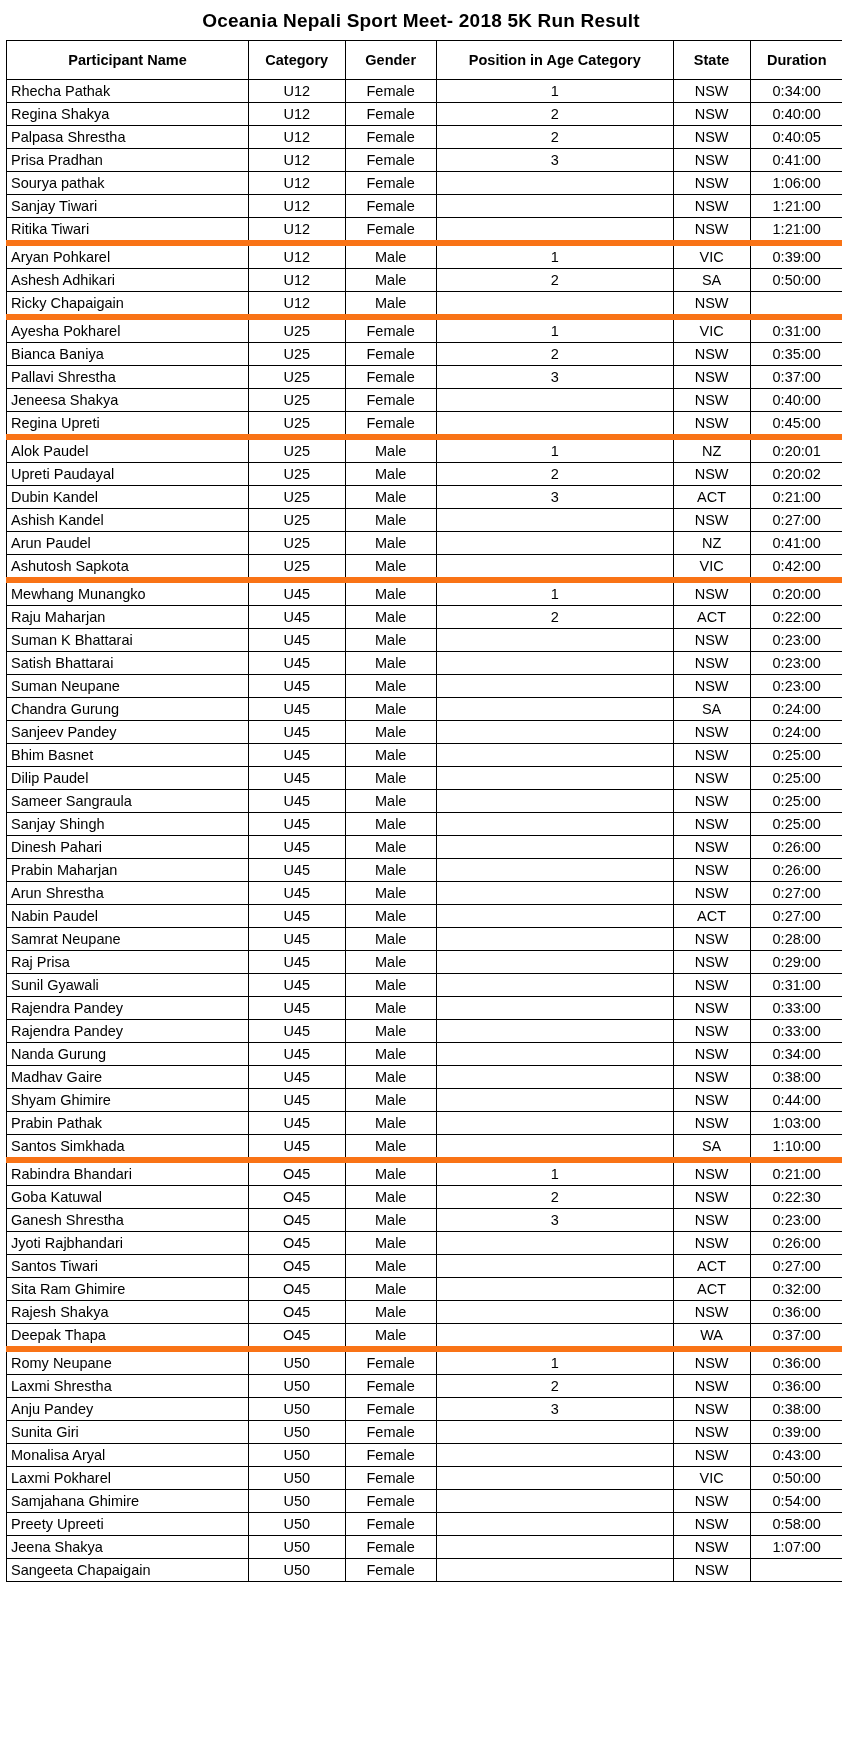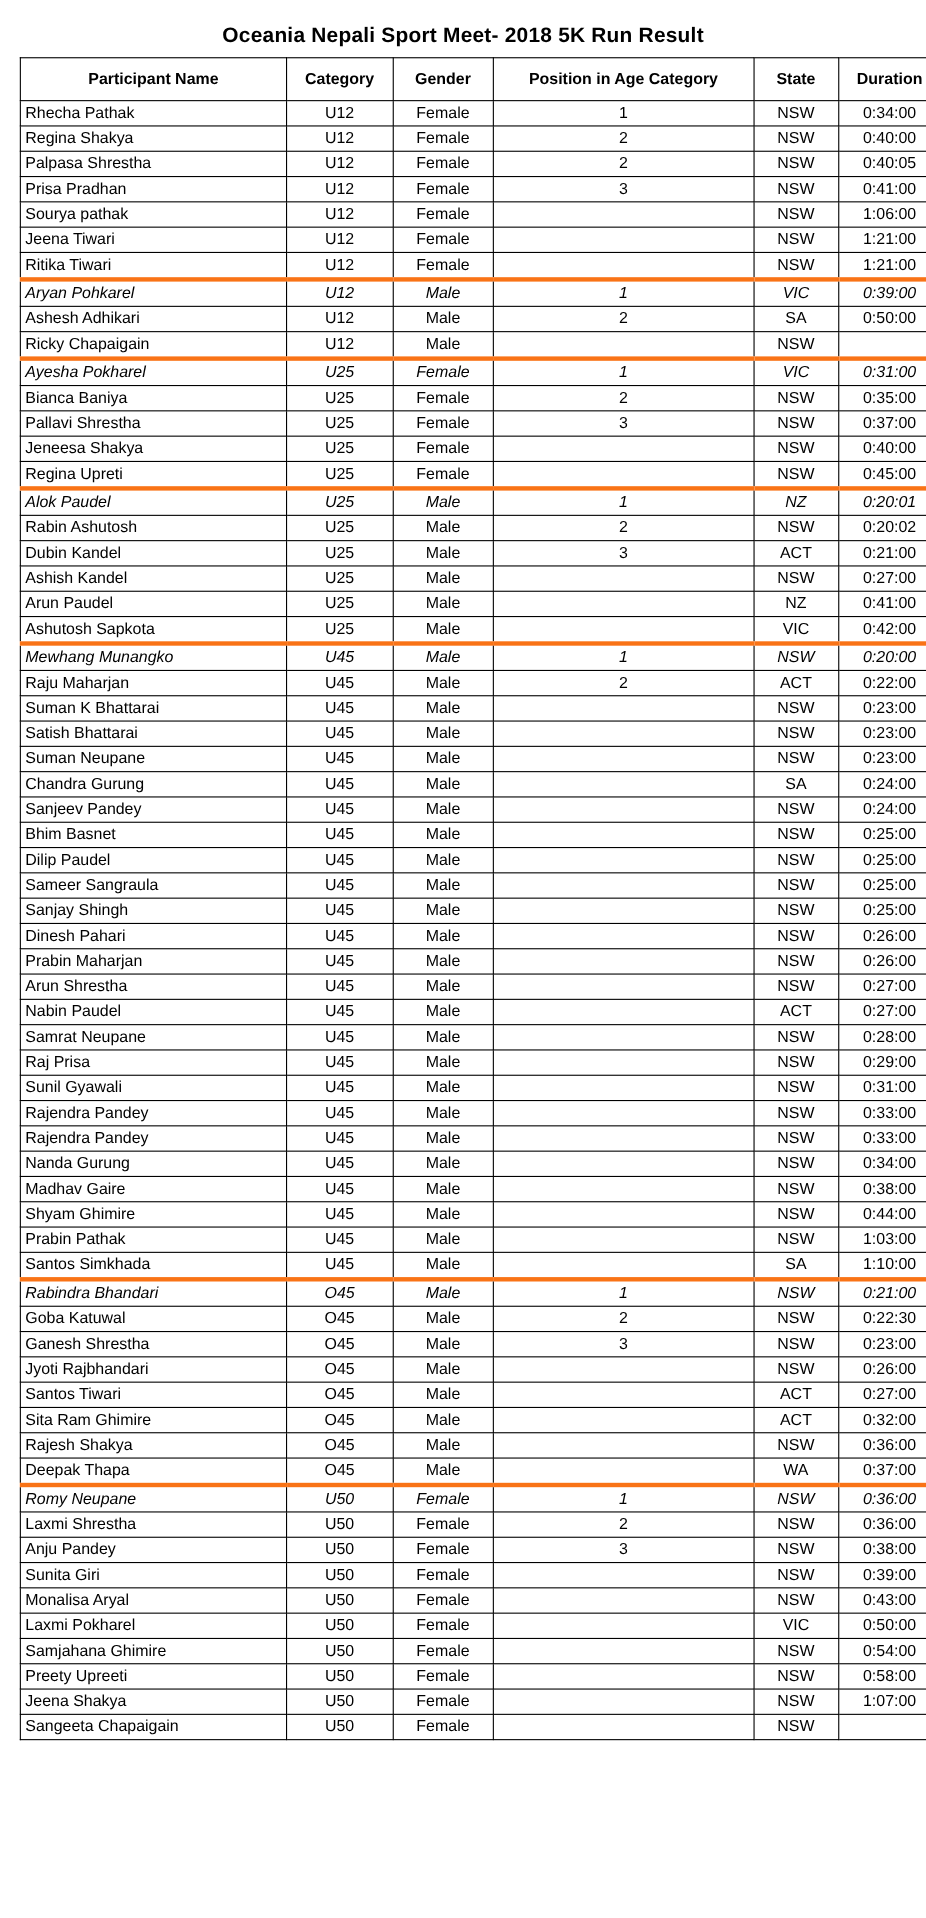--- a/index.html
+++ b/index.html
@@ -8,21 +8,21 @@
     background: #ffffff;
   }
   body {
     width: 842px;
     font-family: "Liberation Sans", sans-serif;
     color: #000000;
   }
   .page {
     width: 842px;
     box-sizing: border-box;
-    padding: 16px;
+    padding: 4px;
   }
   .doc-title {
     text-align: center;
     font-size: 19px;
     font-weight: bold;
     padding: 6px 0 8px 0;
     letter-spacing: 0.2px;
   }
   table.result-table {
     border-collapse: collapse;
@@ -52,21 +52,21 @@
   col.c-state  { width: 74px; }
   col.c-dur    { width: 90px; }
 
   td.name   { text-align: left; }
   td.cat    { text-align: center; }
   td.gender { text-align: center; }
   td.pos    { text-align: center; }
   td.state  { text-align: center; }
   td.dur    { text-align: center; }
 
-  tr.group-start td { border-top: 4px solid #f97316; font-style: italic; }
+  tr.group-start td { border-top: 6px solid #f97316; }
   thead tr th { border-bottom: 2px solid #000000; }
 </style>
 </head>
 <body>
 
 <div class="page">
 
   <div class="doc-title">Oceania Nepali Sport Meet- 2018   5K Run Result</div>
 
   <table class="result-table">
@@ -123,21 +123,21 @@
         </tr>
         <tr>
           <td class="name">Sourya pathak</td>
           <td class="cat">U12</td>
           <td class="gender">Female</td>
           <td class="pos"></td>
           <td class="state">NSW</td>
           <td class="dur">1:06:00</td>
         </tr>
         <tr>
-          <td class="name">Jeena Tiwari</td>
+          <td class="name">Sanjay Tiwari</td>
           <td class="cat">U12</td>
           <td class="gender">Female</td>
           <td class="pos"></td>
           <td class="state">NSW</td>
           <td class="dur">1:21:00</td>
         </tr>
         <tr>
           <td class="name">Ritika Tiwari</td>
           <td class="cat">U12</td>
           <td class="gender">Female</td>
@@ -211,21 +211,21 @@
         </tr>
         <tr class="group-start">
           <td class="name">Alok Paudel</td>
           <td class="cat">U25</td>
           <td class="gender">Male</td>
           <td class="pos">1</td>
           <td class="state">NZ</td>
           <td class="dur">0:20:01</td>
         </tr>
         <tr>
-          <td class="name">Rabin Ashutosh</td>
+          <td class="name">Upreti Paudayal</td>
           <td class="cat">U25</td>
           <td class="gender">Male</td>
           <td class="pos">2</td>
           <td class="state">NSW</td>
           <td class="dur">0:20:02</td>
         </tr>
         <tr>
           <td class="name">Dubin Kandel</td>
           <td class="cat">U25</td>
           <td class="gender">Male</td>

